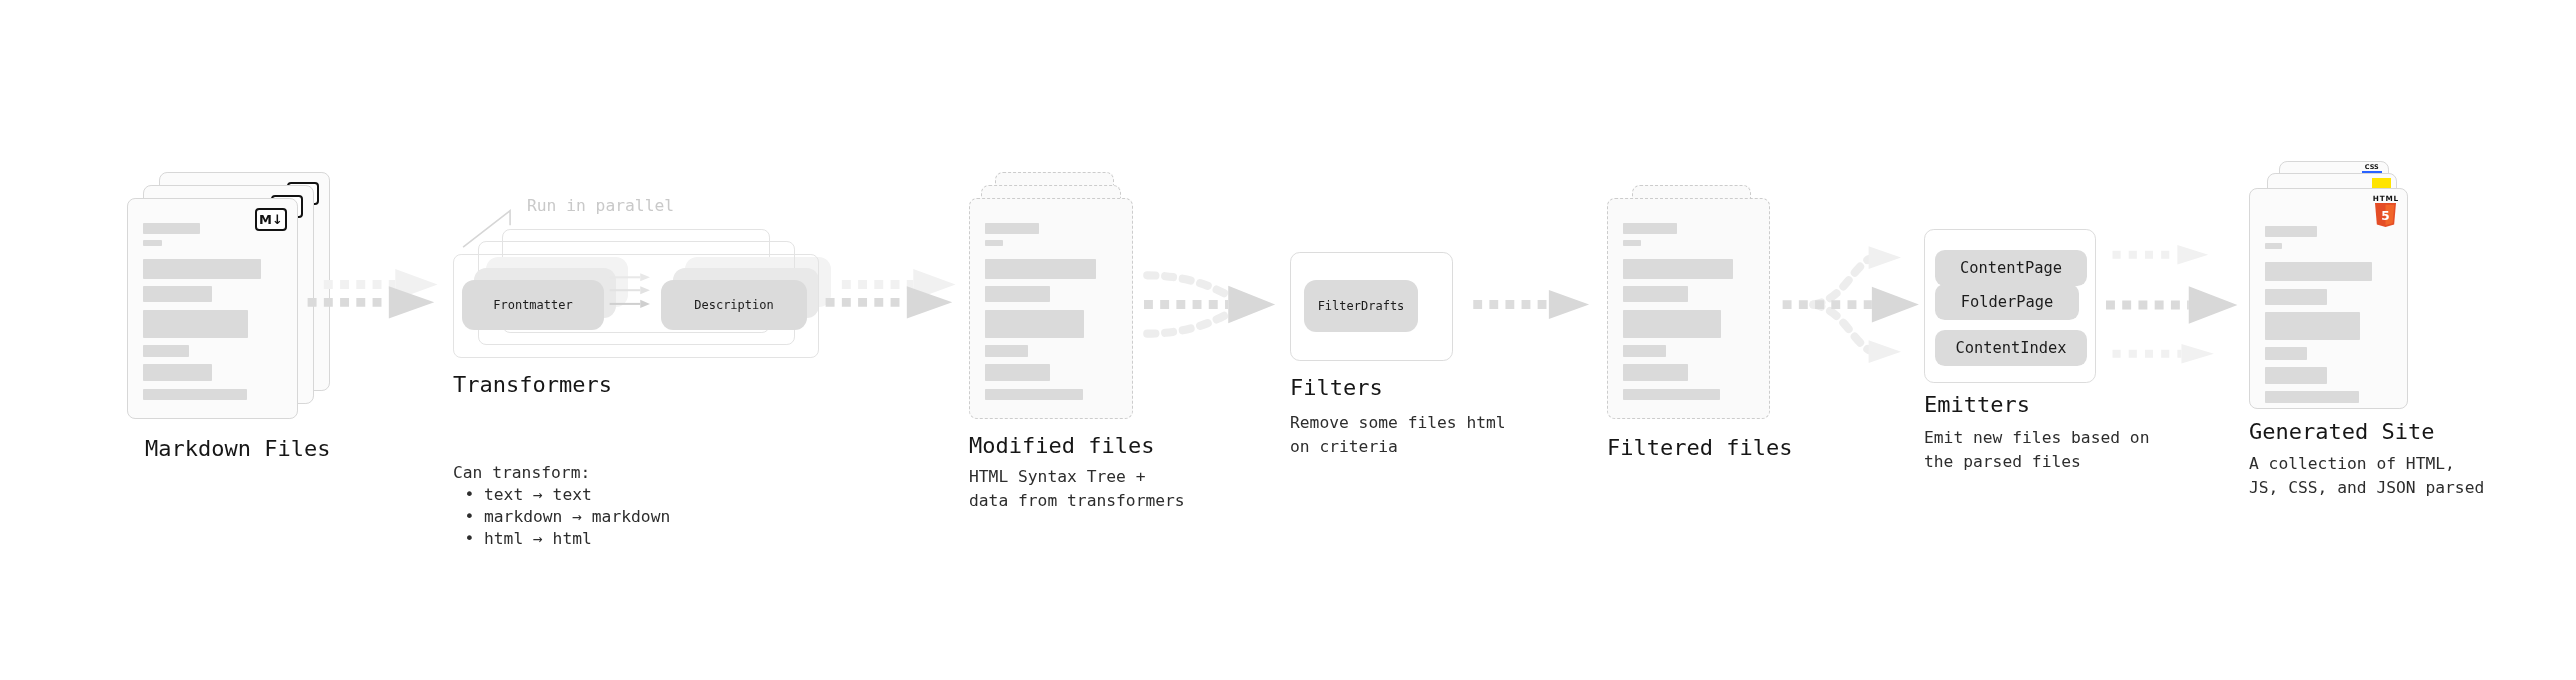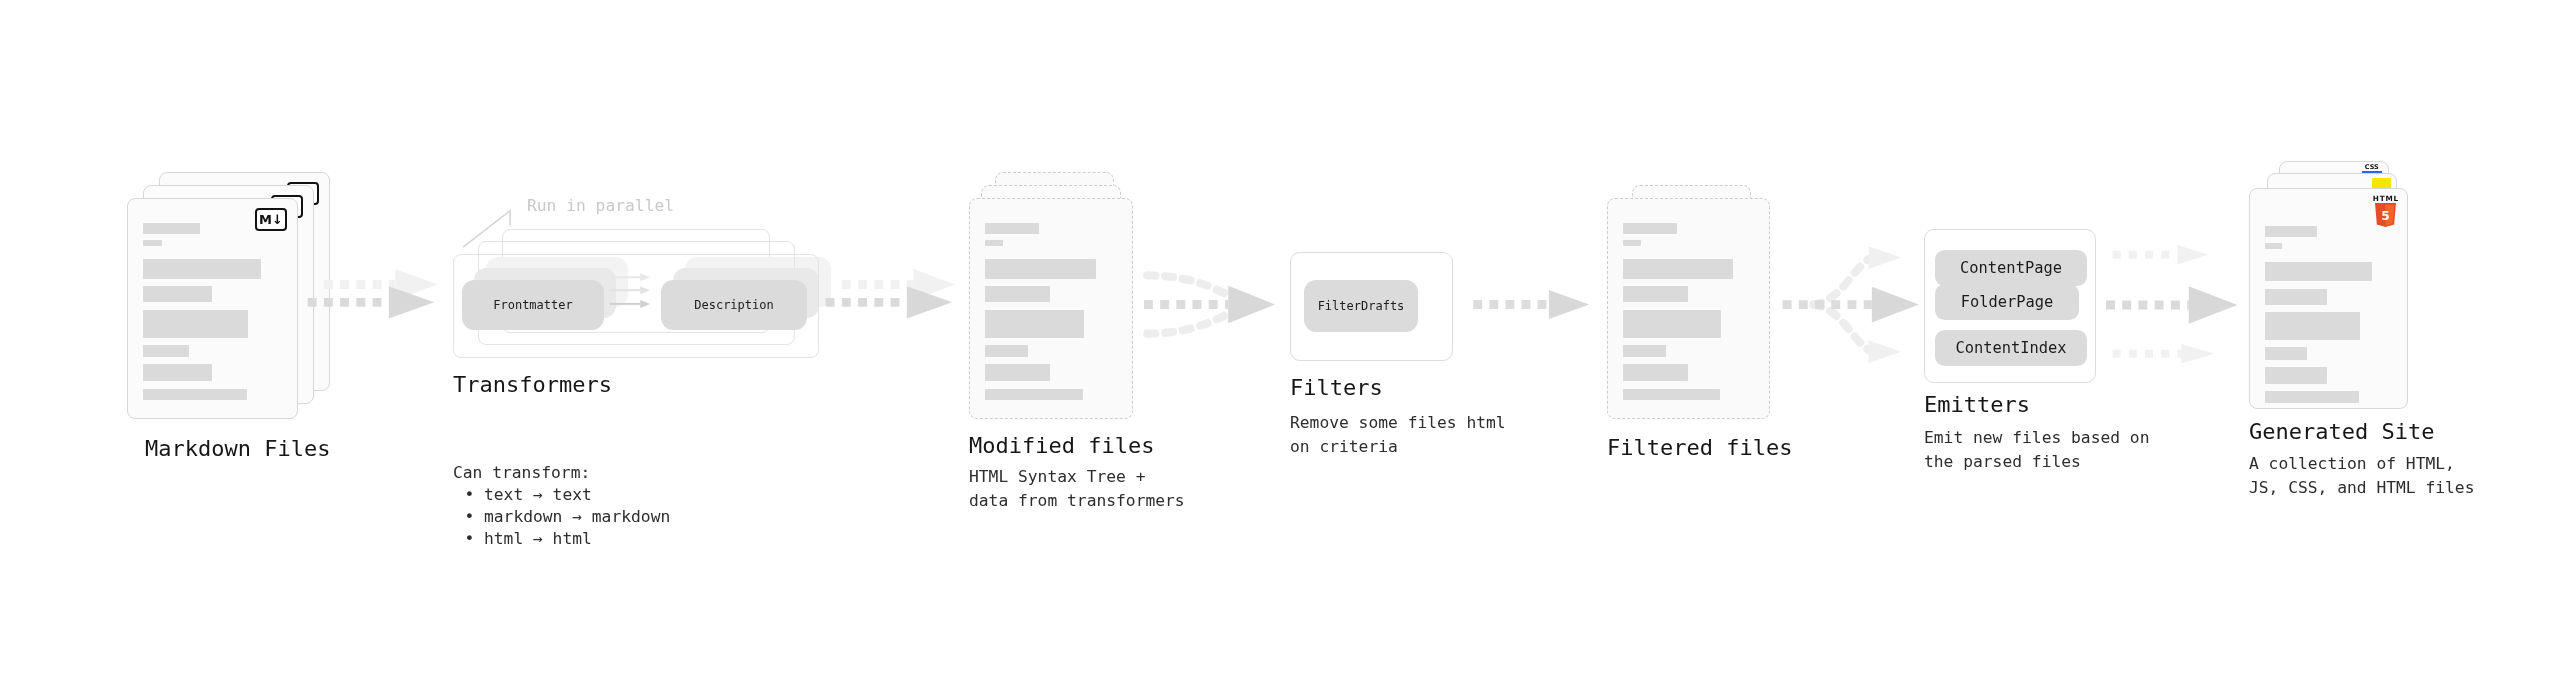--- a/index.html
+++ b/index.html
@@ -257,18 +257,18 @@
           <div class="bar" style="width: 54%; height: 16.3px; margin-bottom: 7.3px;"></div>
           <div class="bar" style="width: 82%; height: 28px; margin-bottom: 7.3px;"></div>
           <div class="bar" style="width: 36%; height: 12.2px; margin-bottom: 7.3px;"></div>
           <div class="bar" style="width: 54%; height: 17px; margin-bottom: 7.3px;"></div>
           <div class="bar" style="width: 81%; height: 11.4px; margin-bottom: 0px;"></div>
         </div>
     </div>
     <div class="node-title" style="left:2249px; top:419px;">Generated Site</div>
     <div class="node-body" style="left:2249px; top:452px;">
       <span class="line">A collection of HTML,</span>
-      <span class="line">JS, CSS, and HTML files</span>
+      <span class="line">JS, CSS, and JSON parsed</span>
     </div>
   </div>
 
 </div>
 
 
 </body></html>

